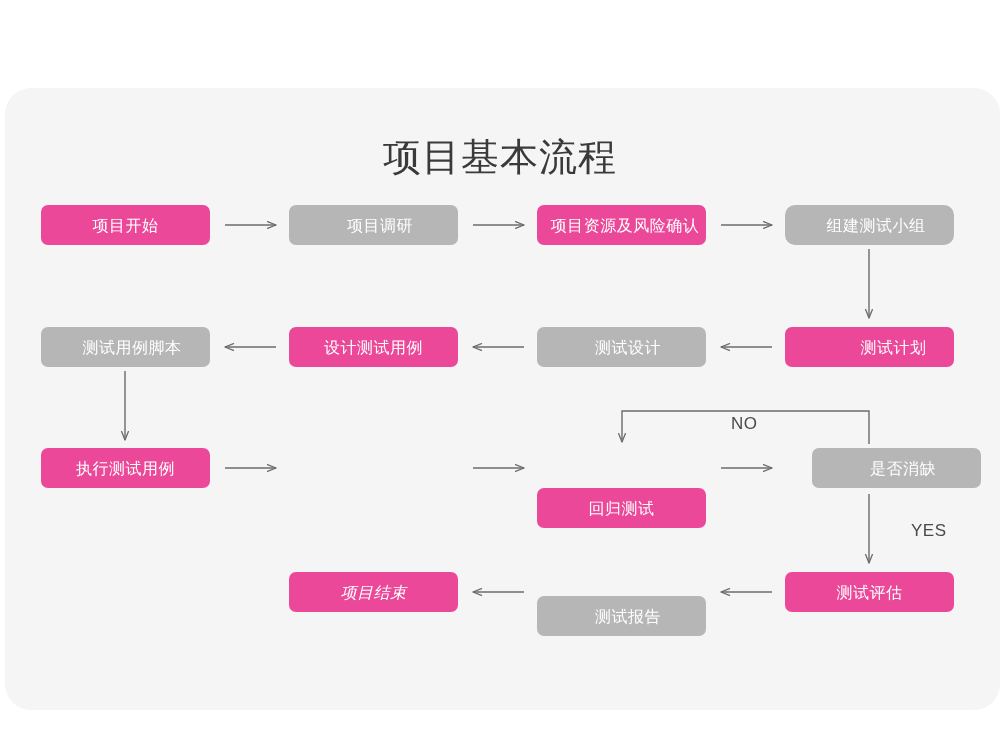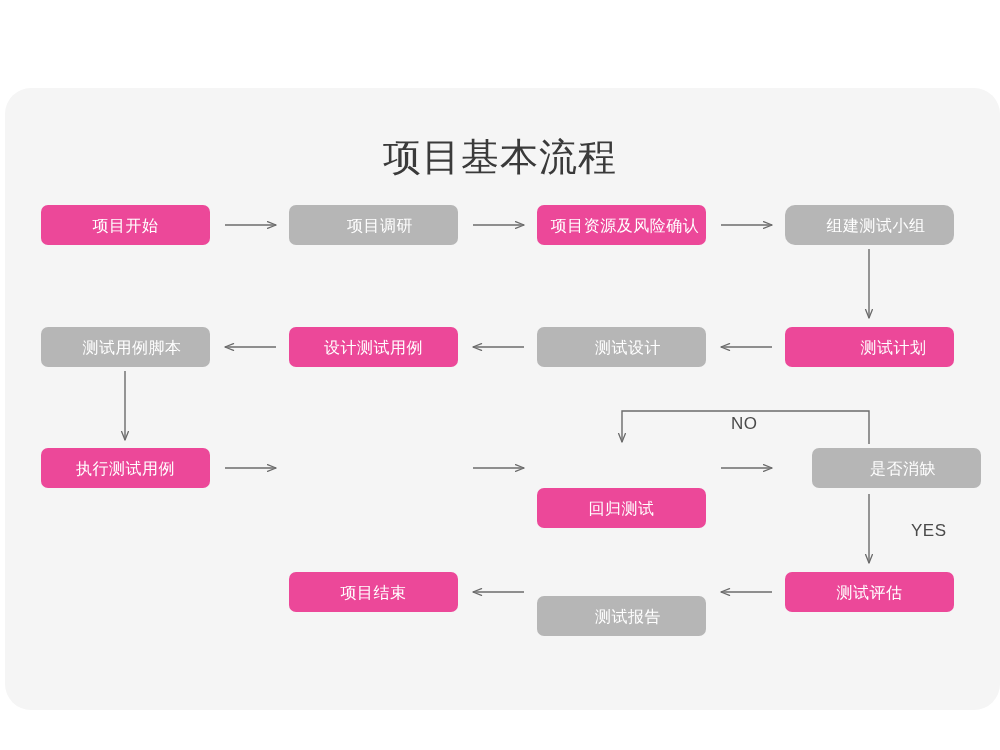--- a/index.html
+++ b/index.html
@@ -146,19 +146,19 @@
 
   <div class="node purple" style="left:785px; top:327px; width:169px; height:40px;padding-left:48px;">测试计划</div>
 
   <div class="node purple" style="left:41px; top:448px; width:169px; height:40px;">执行测试用例</div>
 
 
   <div class="node purple" style="left:537px; top:448px; width:169px; height:40px;margin-top:40px;">回归测试</div>
 
   <div class="node gray" style="left:785px; top:448px; width:169px; height:40px;margin-left:27px;">是否消缺</div>
 
-  <div class="node purple" style="left:289px; top:572px; width:169px; height:40px;">项目结束</div>
+  <div class="node purple" style="left:289px; top:572px; width:169px; height:40px;font-style:italic;">项目结束</div>
 
   <div class="node gray" style="left:537px; top:596px; width:169px; height:40px;">测试报告</div>
 
   <div class="node purple" style="left:785px; top:572px; width:169px; height:40px;">测试评估</div>
 
 </div>
 
 </body></html>

